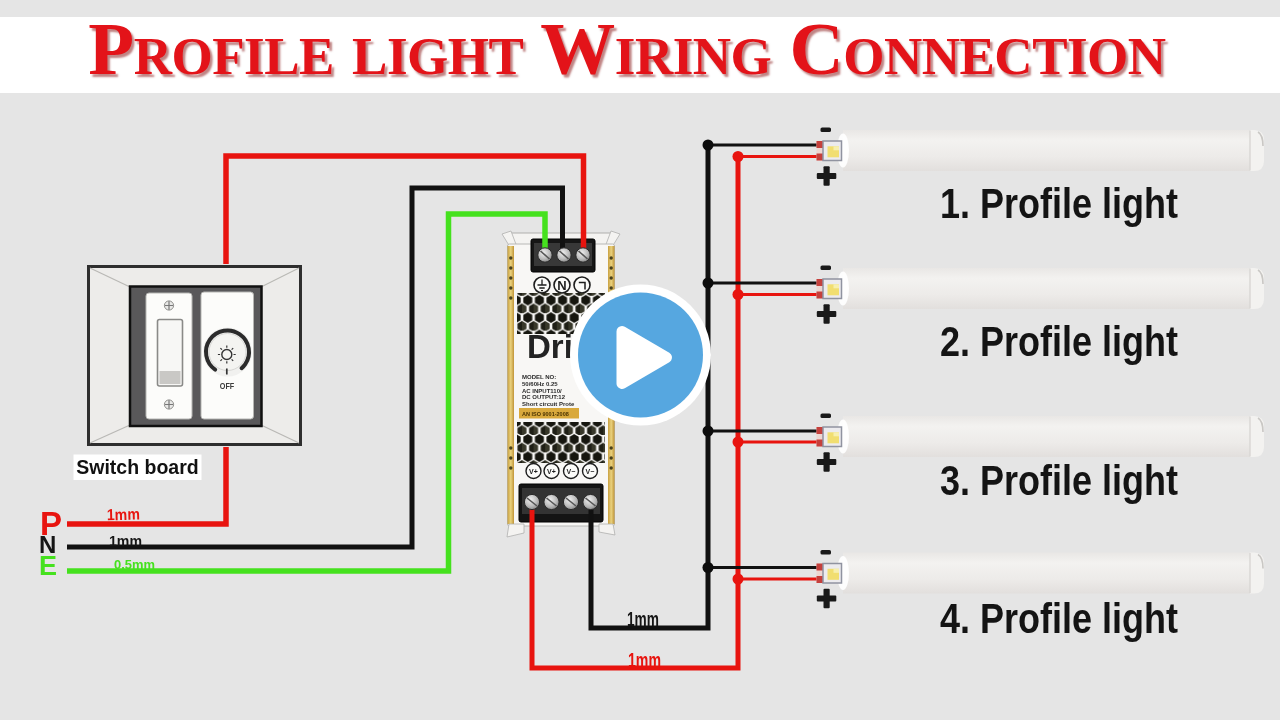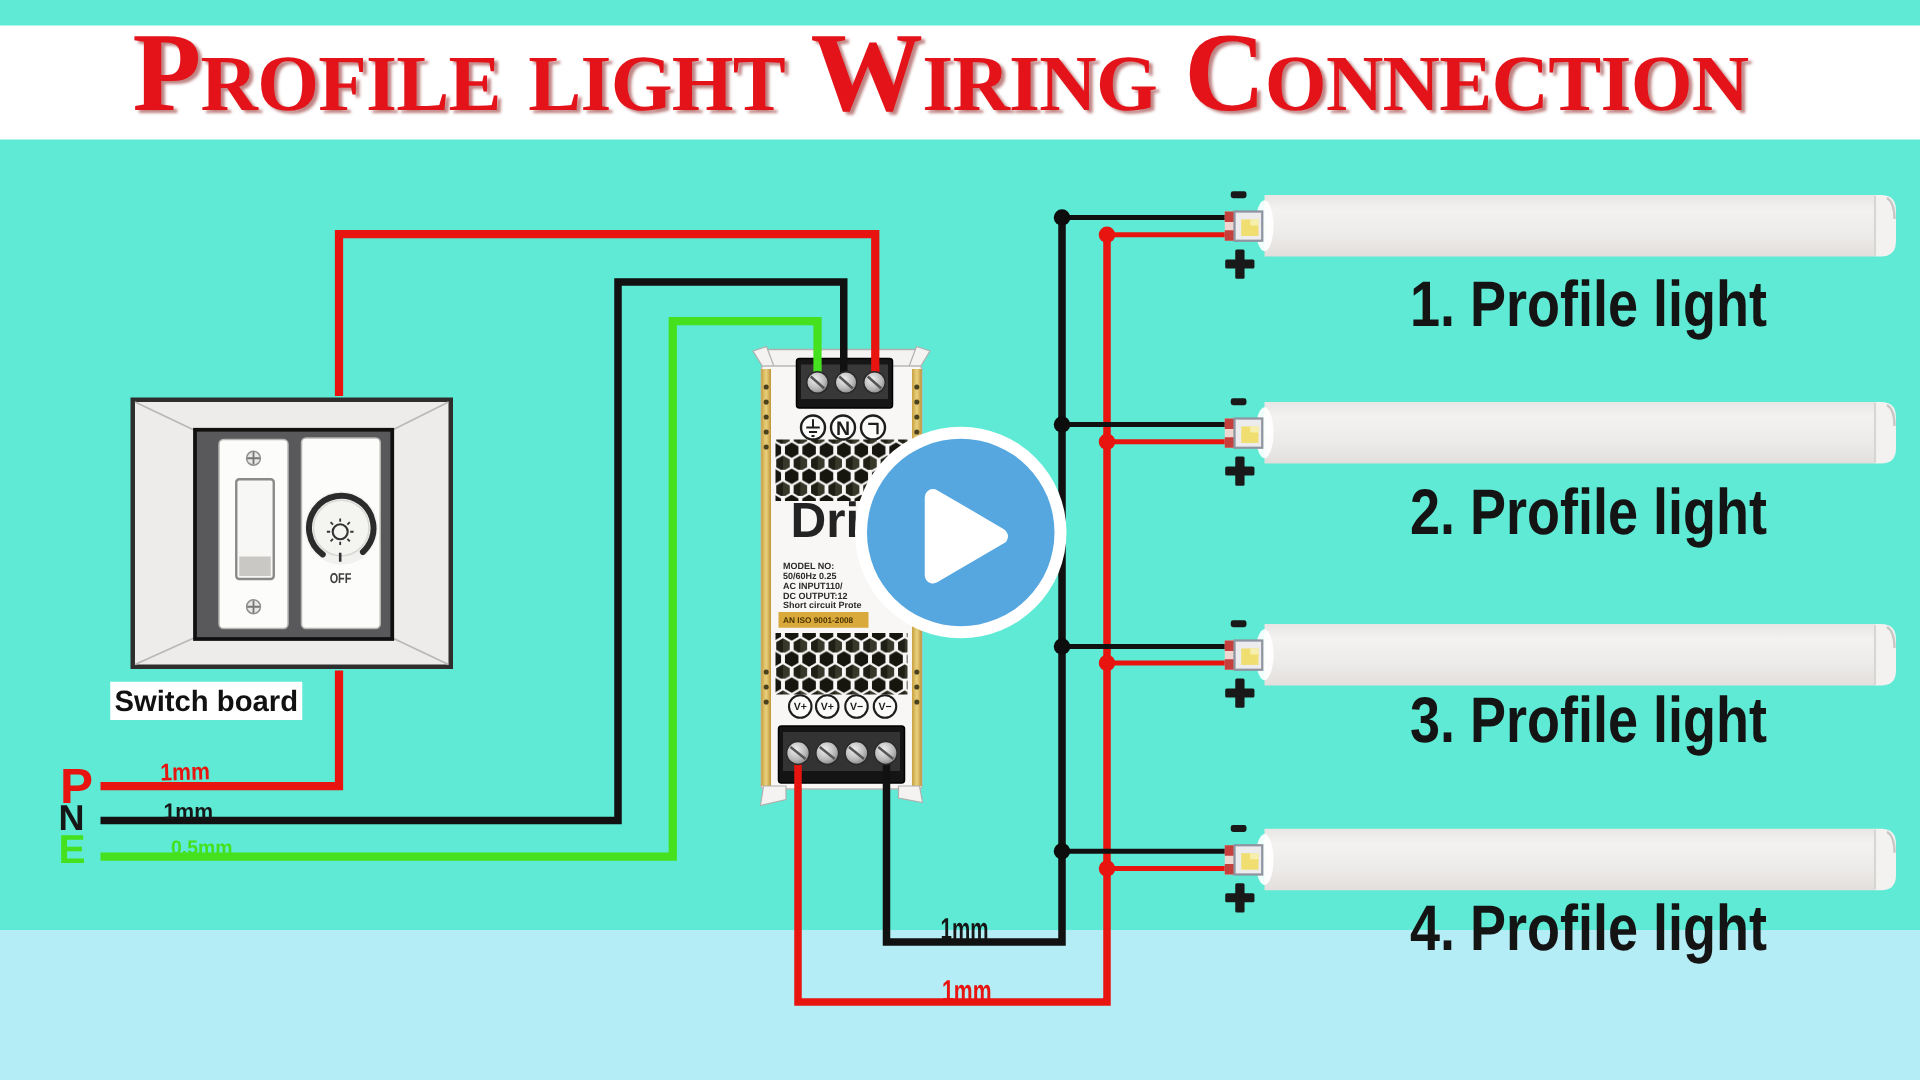--- a/index.html
+++ b/index.html
@@ -1,17 +1,17 @@
 <!DOCTYPE html>
 <html><head>
 <meta charset="utf-8">
 <style>
   html,body{margin:0;padding:0;}
   body{width:1280px;height:720px;background:#b5edf6;font-family:"Liberation Sans",sans-serif;overflow:hidden;}
-  #stage{position:relative;width:1280px;height:620px;background:#5eead4;}
+  #stage{position:relative;width:1280px;height:720px;background:#e5e5e5;}
   #banner{position:absolute;left:0;top:17px;width:1280px;height:76px;background:#ffffff;}
   #title{position:absolute;left:-13px;top:11px;width:1280px;text-align:center;
          font-family:"Liberation Serif",serif;font-weight:bold;font-variant:small-caps;
          font-size:75px;line-height:76px;color:#e31319;letter-spacing:-0.5px;
          text-shadow:2.5px 2.5px 2px rgba(130,10,10,0.5);white-space:nowrap;}
 </style>
 </head>
 <body>
 <div id="stage">
   <div id="banner"></div>

